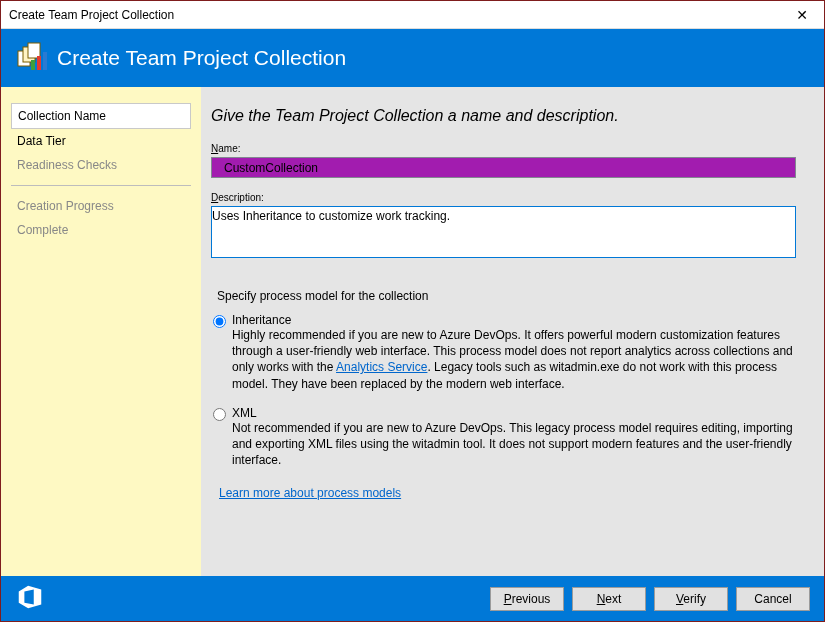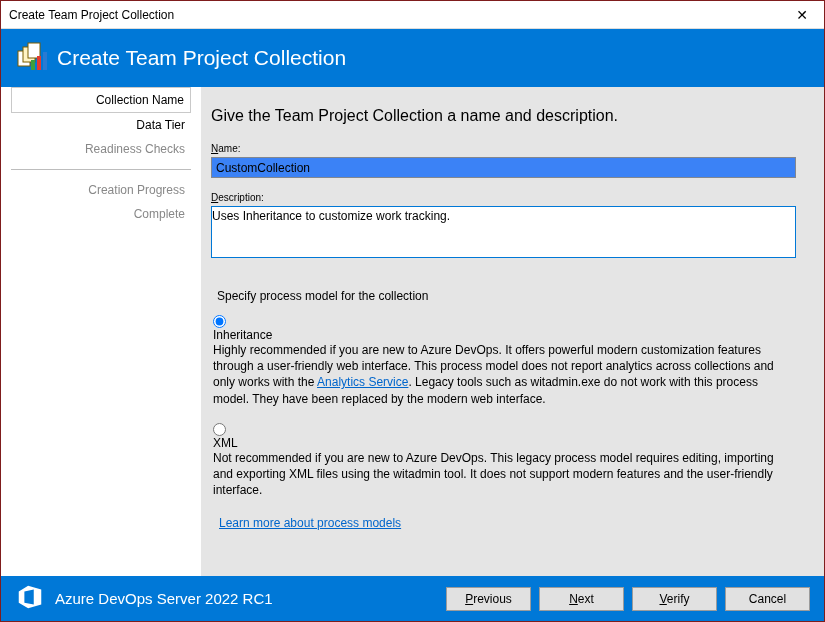--- a/index.html
+++ b/index.html
@@ -45,23 +45,22 @@
   .header .hdr-icon svg { width: 32px; height: 32px; display: block; }
   .header .hdr-title { font-size: 21px; font-weight: 400; }
 
   .body {
     flex: 1;
     display: flex;
     background: #e5e5e5;
   }
   .sidebar {
     width: 200px;
-    background: #ffffff;
-    padding: 0 10px;
-    text-align: right;
+    background: #fef9c3;
+    padding: 16px 10px;
   }
   .step {
     padding: 5px 6px;
     font-size: 12px;
     cursor: default;
     color: #000;
   }
   .step.active {
     background: #fff;
     border: 1px solid #c9c9c9;
@@ -72,50 +71,49 @@
     margin: 8px 0;
   }
 
   .content {
     flex: 1;
     padding: 14px 14px 14px 10px;
     background: #e5e5e5;
     color: #000;
   }
   .content .heading {
-    font-size: 16px; margin: 6px 0 18px 0;
+    font-size: 16px; margin: 6px 0 18px 0; font-style: italic;
   }
   .lbl {
     display: block; font-size: 10px; margin-bottom: 3px;
   }
   .lbl u { text-decoration: underline; }
   .txt {
     width: 585px; height: 21px;
     border: 1px solid #828790;
-    background: #3b82f6;
+    background: #a21caf;
     font: inherit;
-    padding: 2px 4px;
+    padding: 2px 12px;
     outline: none;
   }
   .ta {
     width: 585px; height: 52px;
     border: 1px solid #0078D7;
     background: #fff;
     font: inherit;
     padding: 2px 0;
     resize: none;
     outline: none;
   }
   .group-row { margin-bottom: 14px; padding-left: 0; }
   .group-title { font-size: 12px; margin: 28px 0 10px 6px; }
   .opt {
     display: flex; align-items: flex-start;
     padding: 0 0 0 2px;
     margin-bottom: 14px;
-    flex-direction: column;
   }
   .opt input[type="radio"] {
     margin: 2px 6px 0 0;
   }
   .opt .opt-body { width: 564px; }
   .opt .opt-title { font-size: 12px; }
   .opt .opt-desc { font-size: 12px; color: #000; line-height: 1.35; }
   .link { color: #0066cc; text-decoration: underline; cursor: pointer; }
   .learn { margin: 18px 0 0 8px; }
 
@@ -126,21 +124,21 @@
     padding: 0 14px;
     gap: 8px;
   }
   .footer .brand {
     display: flex; align-items: center; gap: 10px;
     color: #fff; font-size: 15px;
     flex: 1;
   }
   .footer .brand svg { width: 30px; height: 30px; }
   .btn {
-    width: 85px; height: 24px;
+    width: 74px; height: 24px;
     background: #e1e1e1;
     border: 1px solid #9b9b9b;
     font: inherit;
     cursor: pointer;
   }
   .btn u { text-decoration: underline; }
 </style>
 </head>
 <body>
 
@@ -218,21 +216,20 @@
 
   </div>
 
   <div class="footer">
     <div class="brand">
       <span>
         <svg viewBox="0 0 32 32">
           <path d="M4 10 L14 4 L28 8 L28 24 L14 28 L4 22 Z M10 10 L10 22 L20 24 L20 8 Z" fill="#fff"></path>
         </svg>
       </span>
-      <span>Azure DevOps Server 2022 RC1</span>
     </div>
     <button class="btn"><u>P</u><span>revious</span></button>
     <button class="btn"><u>N</u><span>ext</span></button>
     <button class="btn"><u>V</u><span>erify</span></button>
     <button class="btn"><span>Cancel</span></button>
   </div>
 
 </div>
 
 </body></html>

